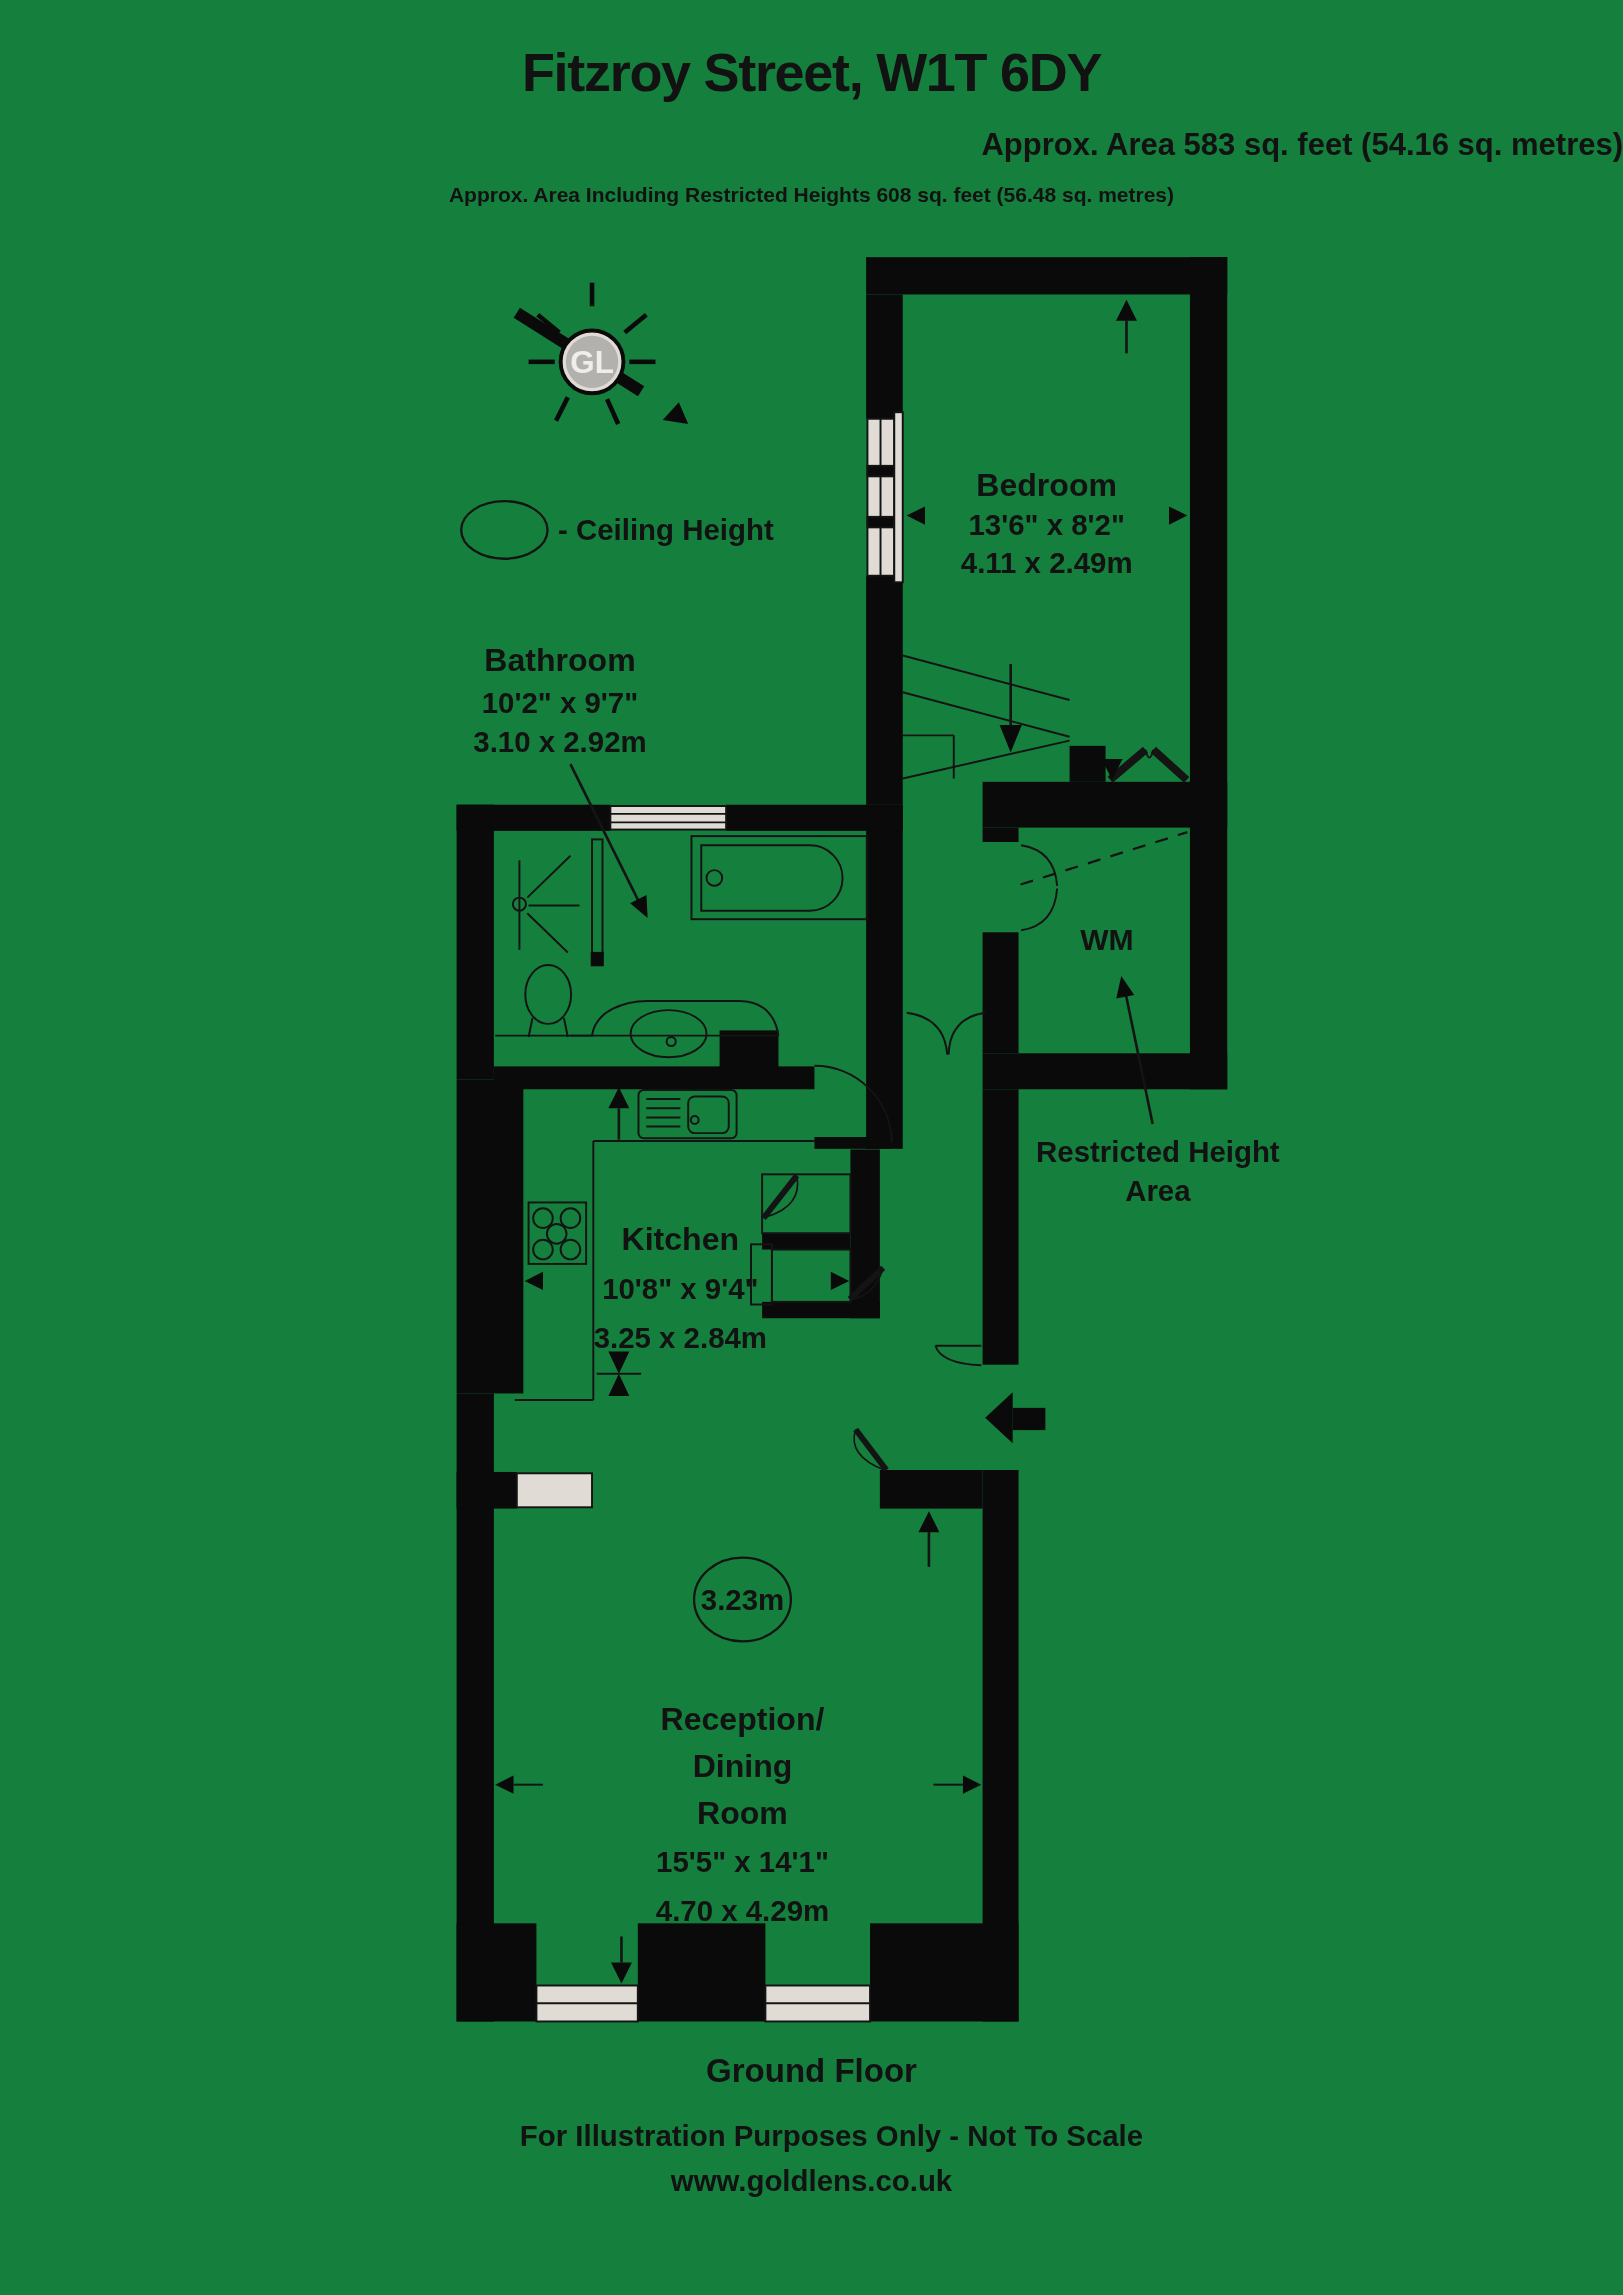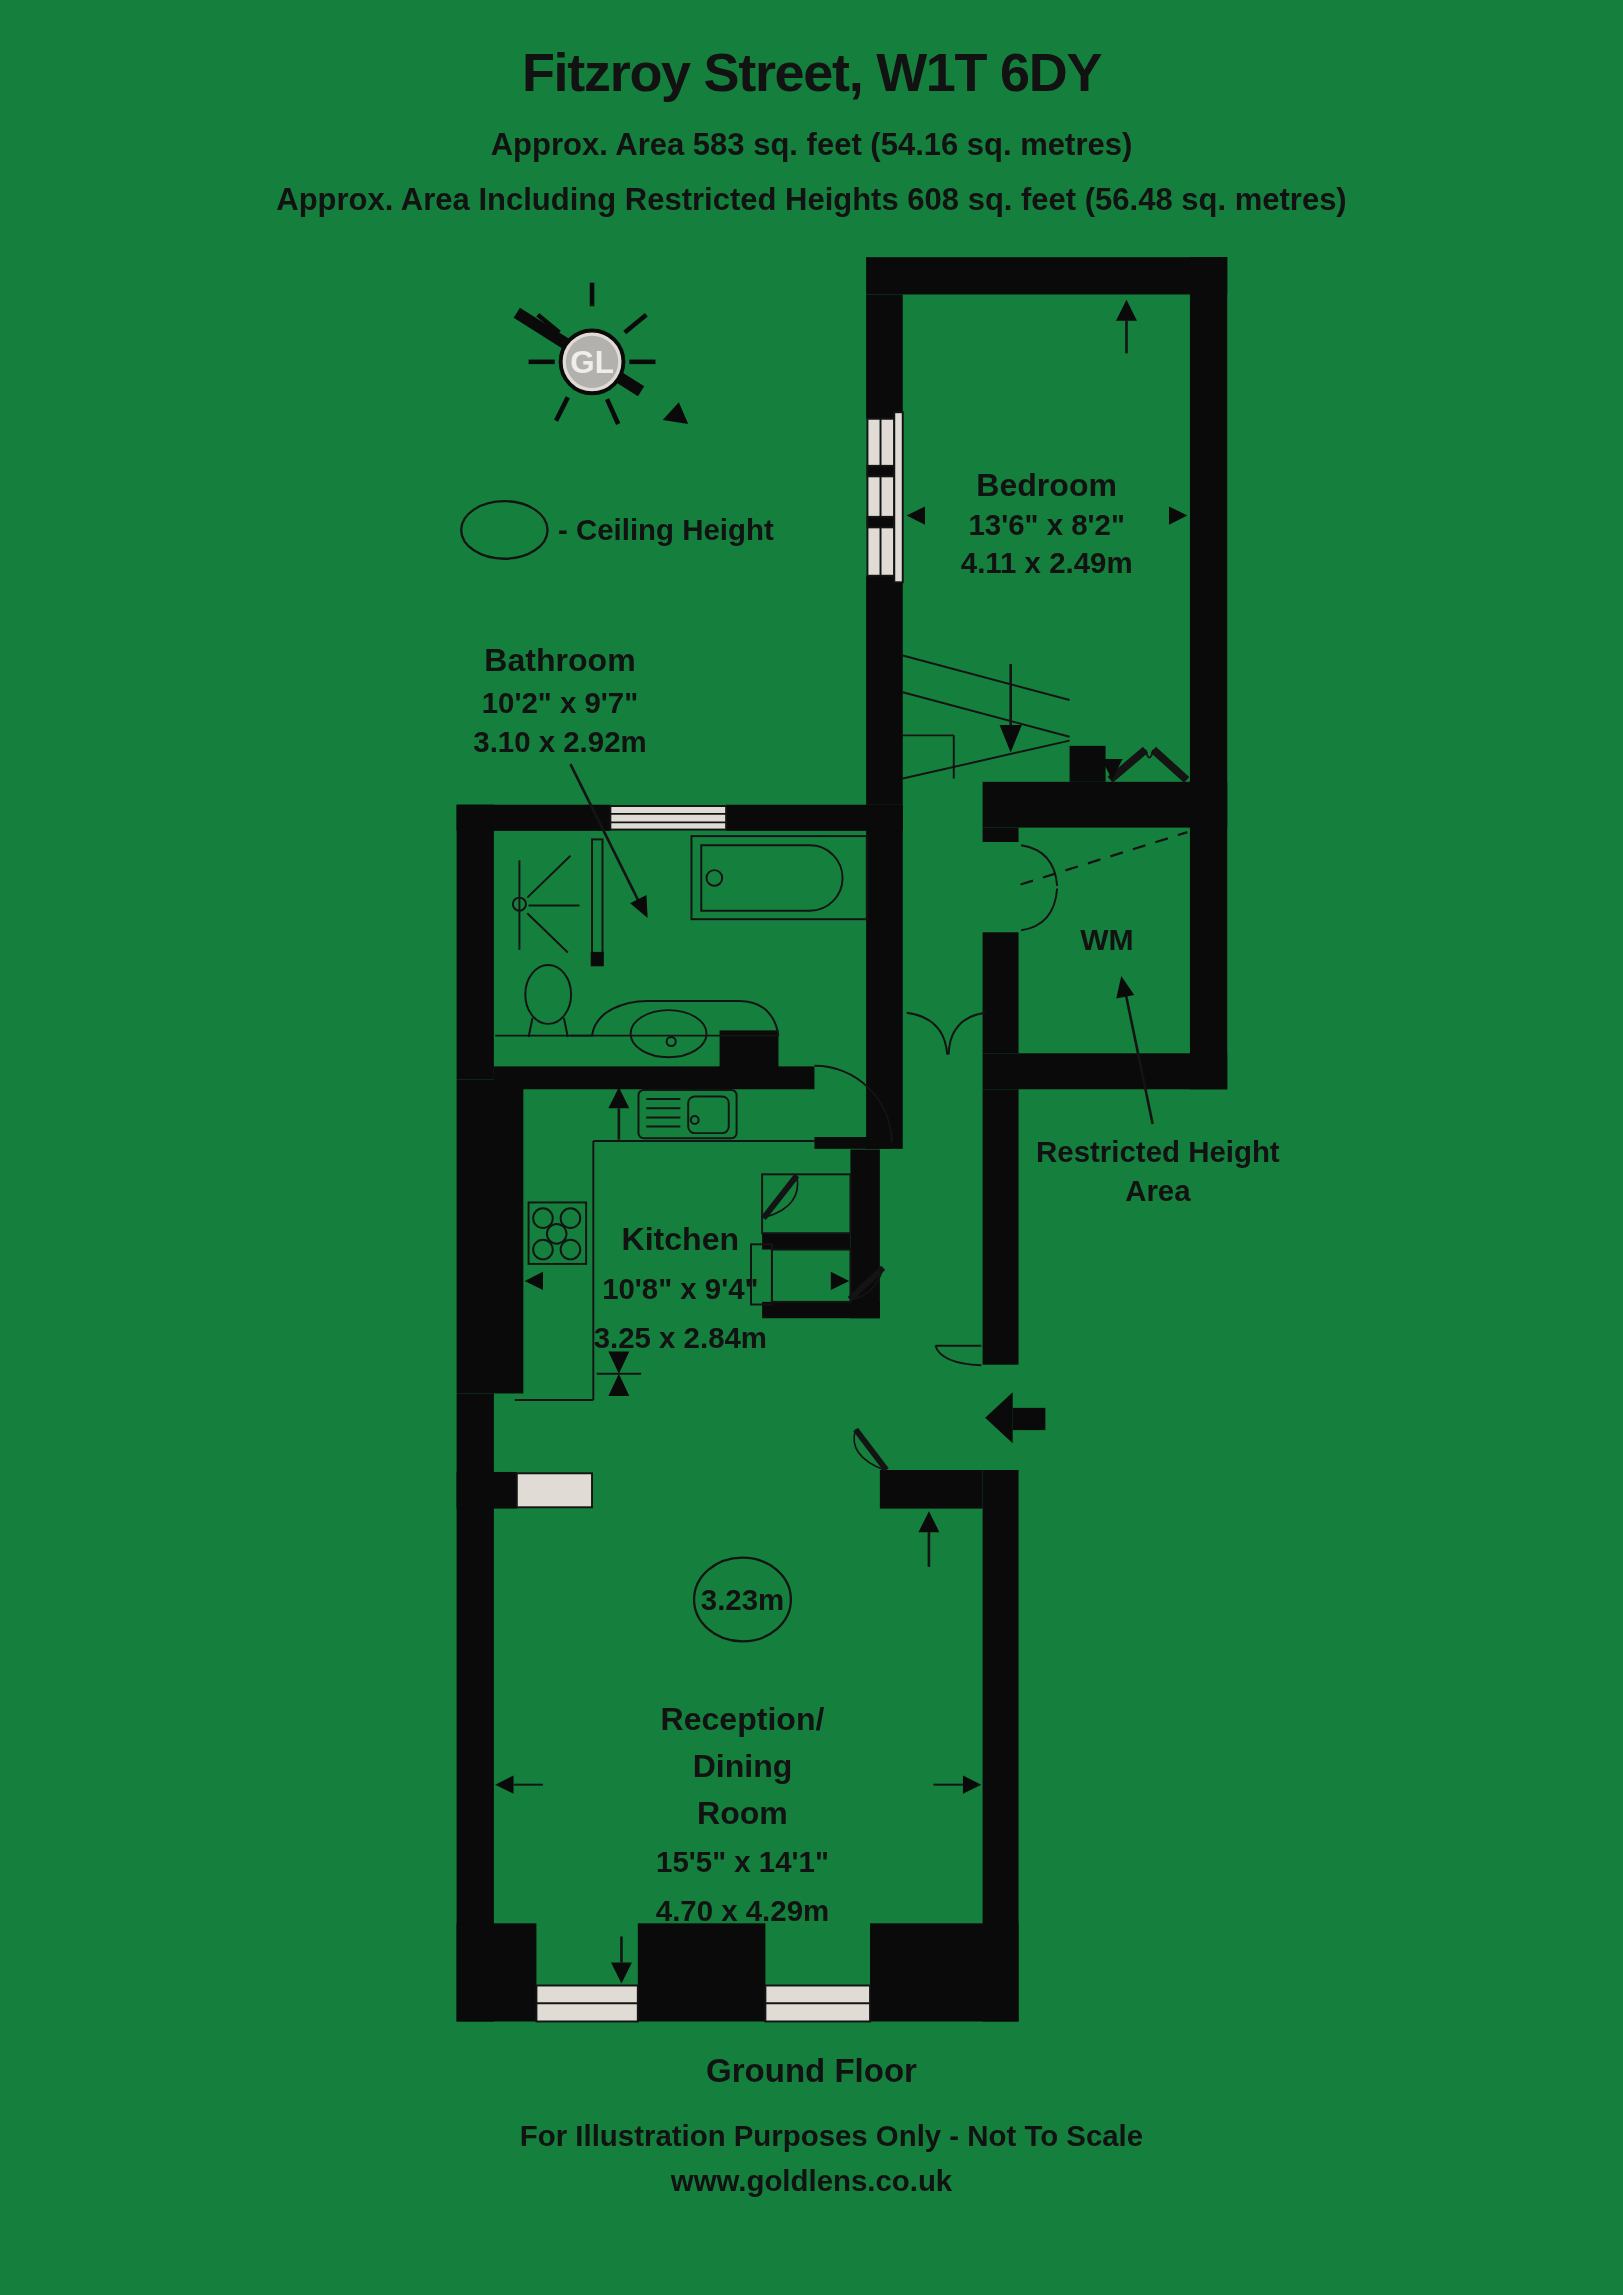--- a/index.html
+++ b/index.html
@@ -1,21 +1,21 @@
 <!DOCTYPE html>
 <html style="font-size:10.5px"><head>
 <meta charset="utf-8">
 <style>
   html,body{margin:0;padding:0;background:#e0dcd5;}
   .page{position:relative;width:1623px;height:2295px;background:#15803d;
         font-family:"Liberation Sans",sans-serif;color:#121212;overflow:hidden;}
   .center-text{position:absolute;left:0;width:100%;text-align:center;line-height:1.1;}
   .title{top:43px;font-size:54px;font-weight:700;letter-spacing:-1.3px;}
-  .sub1{top:128px;font-size:31px;font-weight:600;}
-  .sub2{top:183px;font-size:31px;font-weight:600;}
+  .sub1{top:128px;font-size:31px;font-weight:600;text-align:right;}
+  .sub2{top:183px;font-size:21px;font-weight:600;}
   .floor-label{top:2053px;font-size:33px;font-weight:600;text-align:center;}
   .foot2{top:2120px;font-size:29.4px;font-weight:600;padding-left:20px;}
   .foot3{top:2165px;font-size:29.4px;font-weight:600;}
   .foot4{top:2208px;font-size:29.4px;font-weight:600;}
   svg{position:absolute;left:0;top:0;}
   svg text{font-family:"Liberation Sans",sans-serif;fill:#121212;}
   .room-name{font-size:49px;font-weight:600;}
   .room-dim{font-size:45px;font-weight:600;}
   .small-label{font-size:45px;font-weight:600;}
   .wm-label{font-size:46px;font-weight:600;}

